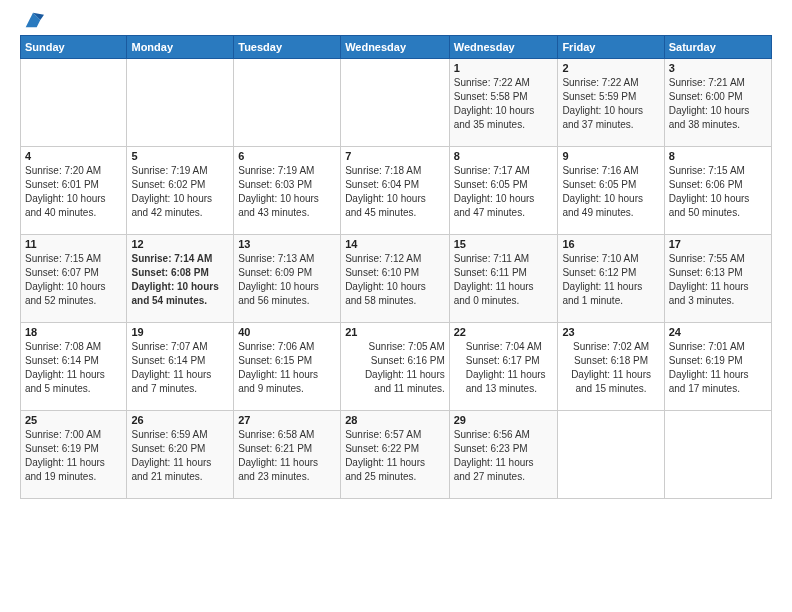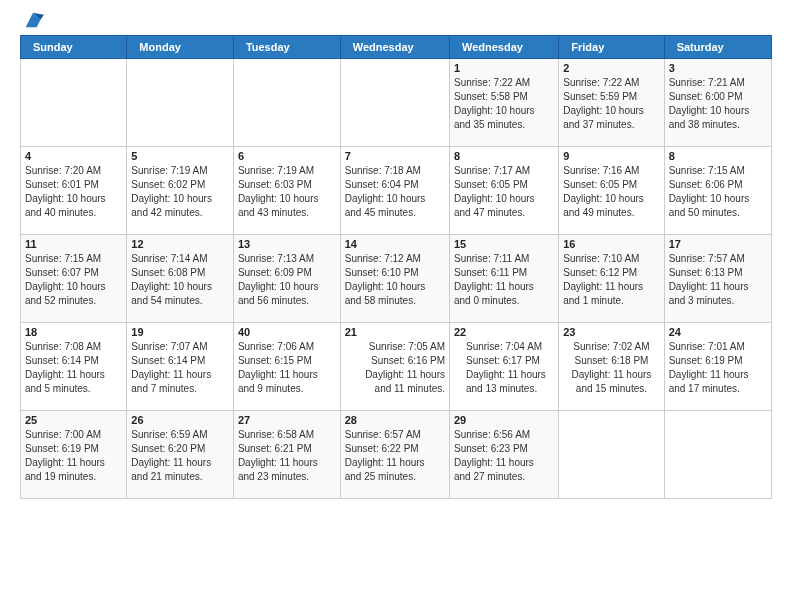--- a/index.html
+++ b/index.html
@@ -54,21 +54,21 @@
       color: #555;
     }
     .calendar {
       width: 100%;
       border-collapse: collapse;
       font-size: 10px;
     }
     .calendar thead th {
       background-color: #2a7abf;
       color: #fff;
-      padding: 5px 12px;
+      padding: 5px 4px;
       text-align: left;
       font-size: 11px;
       border: 1px solid #1a5a9f;
     }
     .calendar tbody td {
       border: 1px solid #ccc;
       vertical-align: top;
       padding: 3px 4px;
       width: 113px;
       height: 88px;
@@ -214,21 +214,21 @@
         <tr>
           <td>
             <span class="day-num">11</span>
             <div class="day-info" style="white-space: pre-line;">Sunrise: 7:15 AM
 Sunset: 6:07 PM
 Daylight: 10 hours
 and 52 minutes.</div>
           </td>
           <td>
             <span class="day-num">12</span>
-            <div class="day-info" style="white-space: pre-line;">Sunrise: 7:14 AM
+            <div class="day-info" style="white-space: pre-line; font-weight: bold;">Sunrise: 7:14 AM
 Sunset: 6:08 PM
 Daylight: 10 hours
 and 54 minutes.</div>
           </td>
           <td>
             <span class="day-num">13</span>
             <div class="day-info" style="white-space: pre-line;">Sunrise: 7:13 AM
 Sunset: 6:09 PM
 Daylight: 10 hours
 and 56 minutes.</div>
@@ -249,21 +249,21 @@
           </td>
           <td>
             <span class="day-num">16</span>
             <div class="day-info" style="white-space: pre-line;">Sunrise: 7:10 AM
 Sunset: 6:12 PM
 Daylight: 11 hours
 and 1 minute.</div>
           </td>
           <td>
             <span class="day-num">17</span>
-            <div class="day-info" style="white-space: pre-line;">Sunrise: 7:57 AM
+            <div class="day-info" style="white-space: pre-line;">Sunrise: 7:55 AM
 Sunset: 6:13 PM
 Daylight: 11 hours
 and 3 minutes.</div>
           </td>
         </tr>
         <tr>
           <td>
             <span class="day-num">18</span>
             <div class="day-info" style="white-space: pre-line;">Sunrise: 7:08 AM
 Sunset: 6:14 PM

